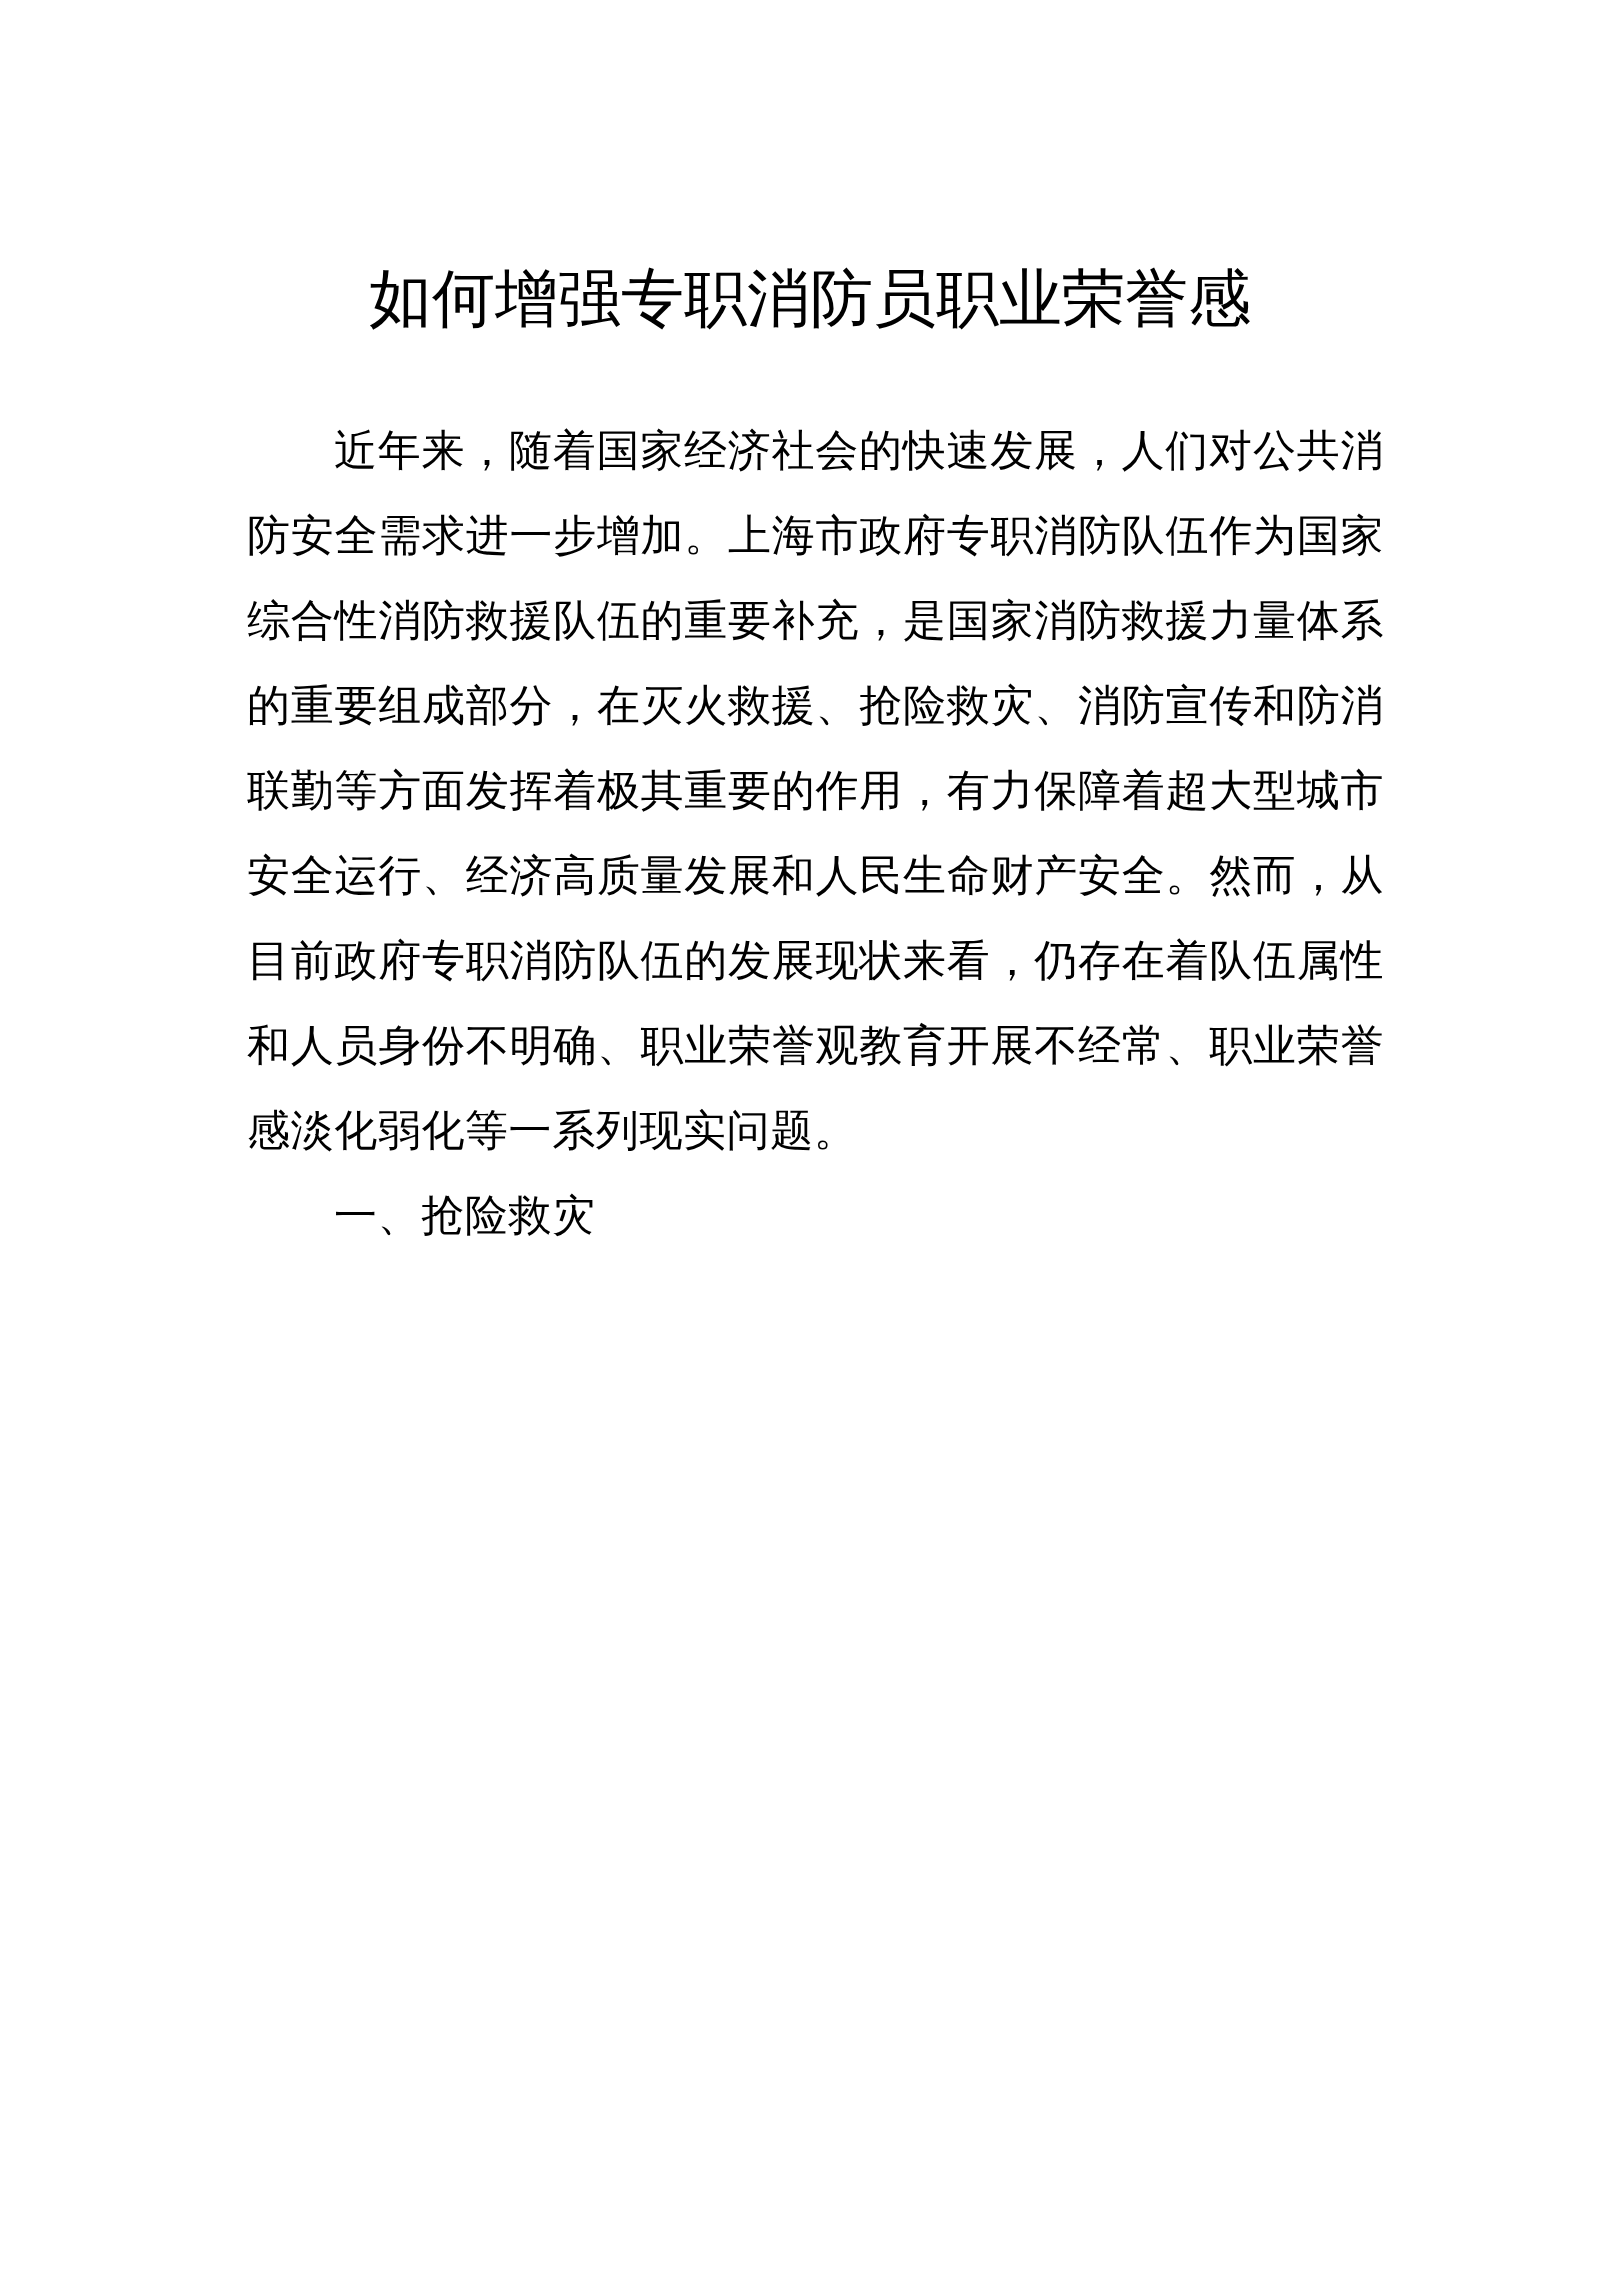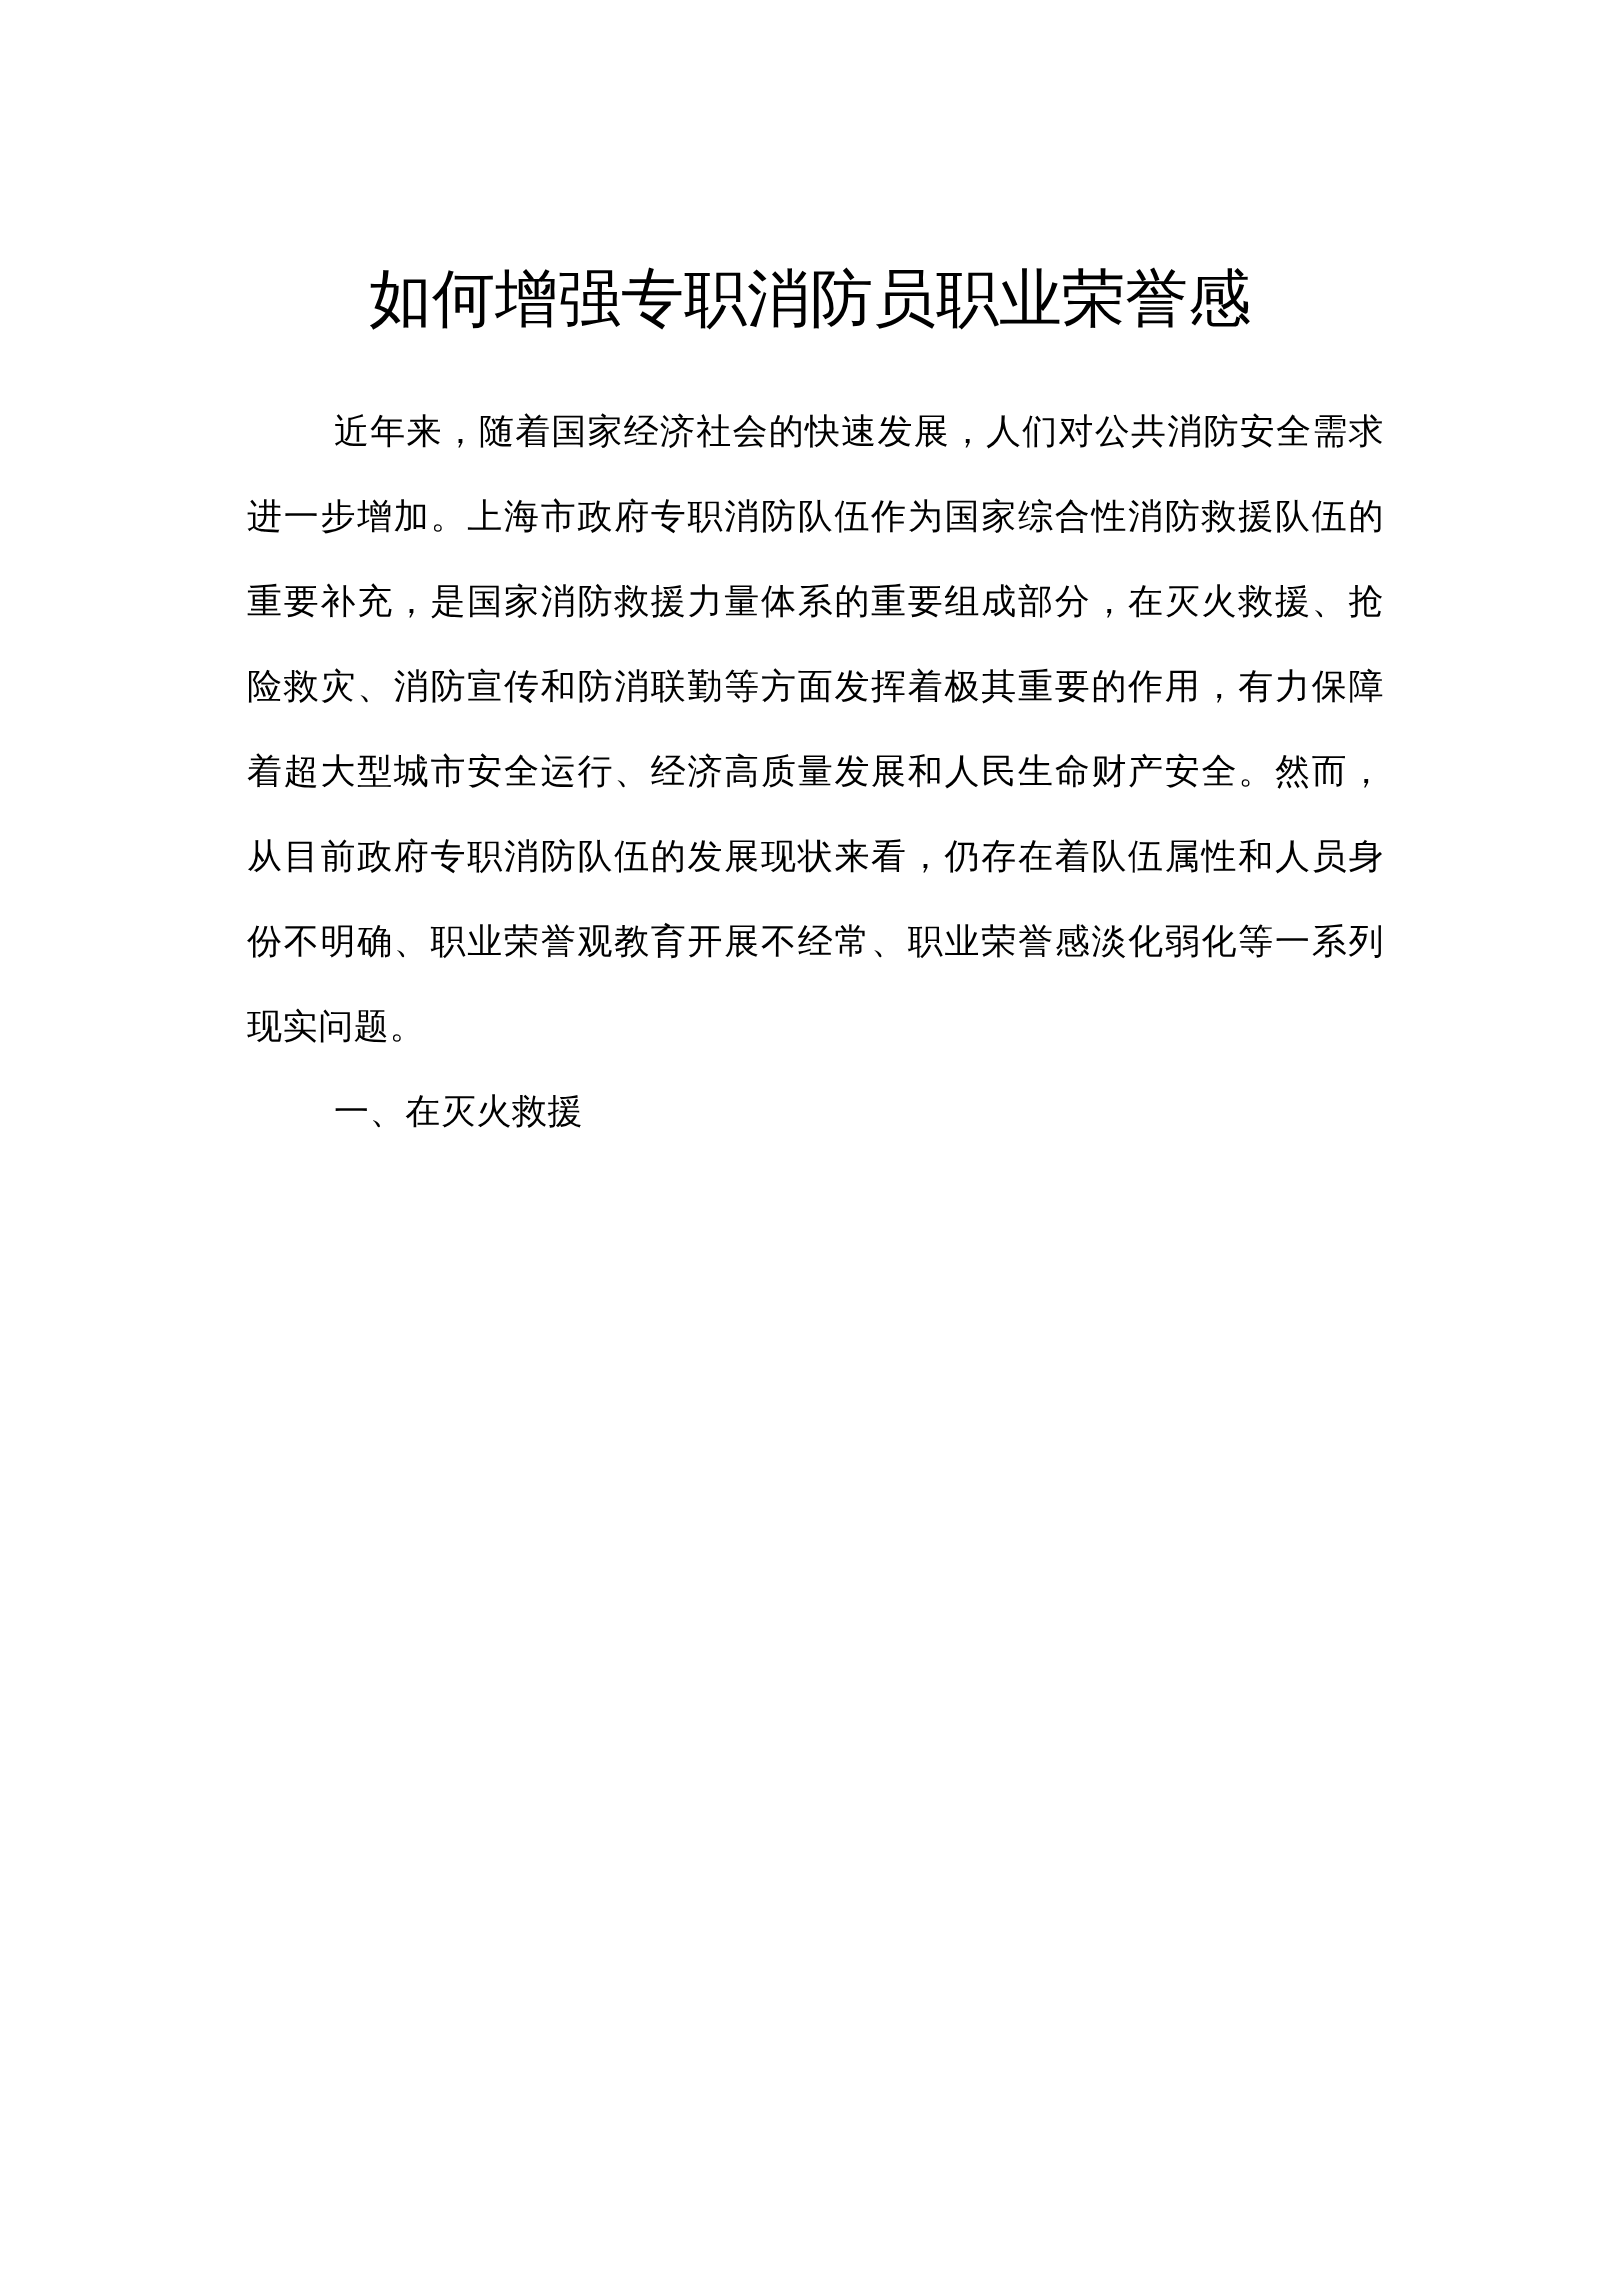--- a/index.html
+++ b/index.html
@@ -8,30 +8,30 @@
     position: absolute; left: 0; top: 0; width: 1620px; height: 2293px;
     background: #ffffff; color: #000000;
     font-family: "DejaVu Sans", "Liberation Sans", sans-serif;
   }
   .title {
     position: absolute; left: 0; top: 218px; width: 1620px;
     text-align: center; font-size: 63px; line-height: 78px;
     letter-spacing: 0px; font-weight: normal;
   }
   .body {
-    position: absolute; left: 247px; top: 389px; width: 1137px;
-    font-size: 35px; line-height: 85px; text-align: justify;
+    position: absolute; left: 247px; top: 408px; width: 1137px;
+    font-size: 43px; line-height: 85px; text-align: justify;
     letter-spacing: 0.6px;
   }
   .para { margin: 0; text-indent: 87px; }
   .heading { margin: 0; text-indent: 87px; }
 </style>
 </head>
 <body>
 
 <div class="page">
   <h1 class="title">如何增强专职消防员职业荣誉感</h1>
   <div class="body">
     <p class="para">近年来，随着国家经济社会的快速发展，人们对公共消防安全需求进一步增加。上海市政府专职消防队伍作为国家综合性消防救援队伍的重要补充，是国家消防救援力量体系的重要组成部分，在灭火救援、抢险救灾、消防宣传和防消联勤等方面发挥着极其重要的作用，有力保障着超大型城市安全运行、经济高质量发展和人民生命财产安全。然而，从目前政府专职消防队伍的发展现状来看，仍存在着队伍属性和人员身份不明确、职业荣誉观教育开展不经常、职业荣誉感淡化弱化等一系列现实问题。</p>
-    <p class="heading">一、在灭火救援</p>
+    <p class="heading">一、抢险救灾</p>
   </div>
 </div>
 
 
 </body></html>

